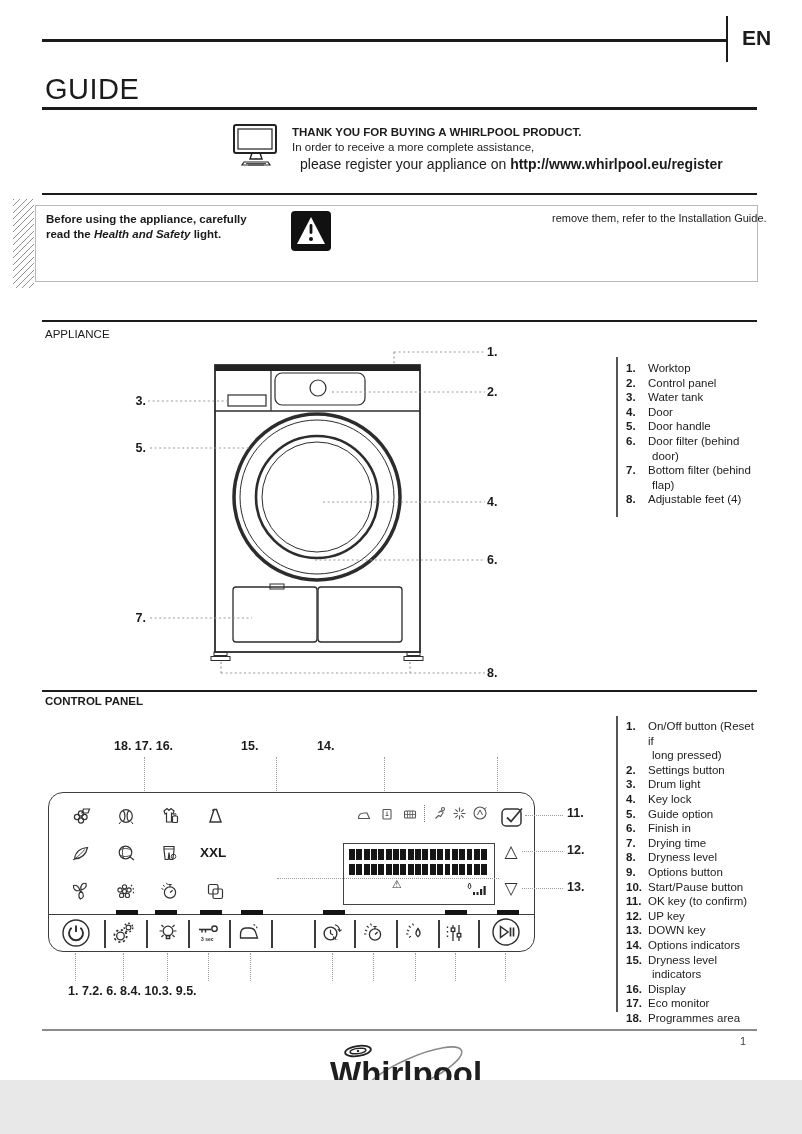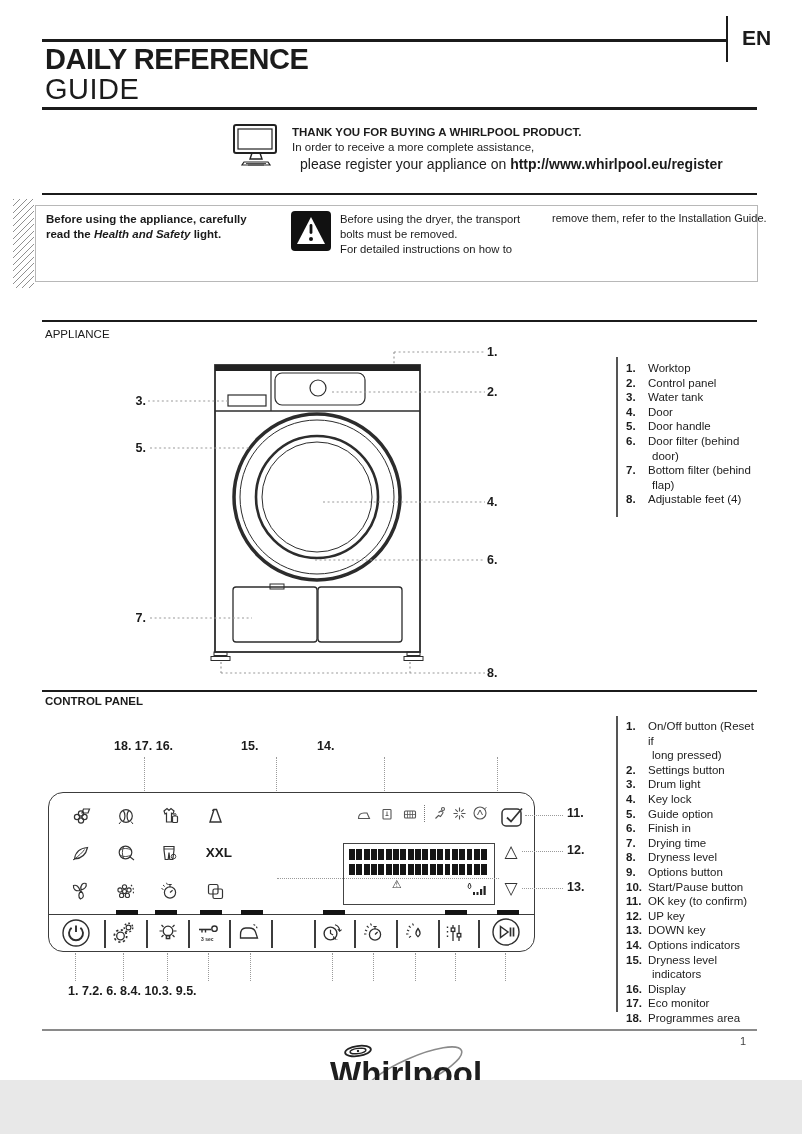--- a/index.html
+++ b/index.html
@@ -28,21 +28,20 @@
   .ic{position:absolute}
 </style>
 </head>
 <body>
 
 <div class="page">
 
   <div class="abs rule" style="left:42px;top:39px;width:685px;height:2.5px"></div>
   <div class="abs rule" style="left:726px;top:16px;width:2px;height:46px"></div>
   <div class="abs" style="left:742px;top:26px;font-size:21px;font-weight:800">EN</div>
-  <div class="abs h1" style="left:45px;top:44px;font-size:29px;line-height:30px">DAILY REFERENCE</div>
   <div class="abs" style="left:45px;top:74px;font-size:29px;line-height:30px;font-weight:400;letter-spacing:0.5px">GUIDE</div>
   <div class="abs rule" style="left:42px;top:107px;width:715px;height:2.5px"></div>
 
   <svg class="abs" style="left:232px;top:123px" width="48" height="44" viewBox="0 0 48 44">
     <g fill="none" stroke="#222" stroke-width="2">
       <rect x="2" y="2" width="42" height="28" rx="2"></rect>
       <rect x="6" y="6" width="34" height="20" stroke-width="1.2"></rect>
       <path d="M20 30l-2 6h12l-2-6" stroke-width="1.4"></path>
       <path d="M12 39h24l2 3H10z" stroke-width="1.2"></path>
       <path d="M14 40.5h20M16 42h16" stroke-width="0.8"></path>
@@ -56,24 +55,20 @@
 
   <div class="abs hatch" style="left:13px;top:199px;width:21px;height:89px"></div>
   <div class="abs" style="left:35px;top:205px;width:721px;height:75px;border:1px solid #b8b8b8"></div>
   <div class="abs" style="left:46px;top:212px;width:218px;font-size:11.5px;font-weight:bold;line-height:15px"><span>Before using the appliance, carefully read the </span><span style="font-style:italic">Health and Safety</span><span> light.</span></div>
   <svg class="abs" style="left:291px;top:211px" width="40" height="40" viewBox="0 0 40 40">
     <rect x="0" y="0" width="40" height="40" rx="4" fill="#111"></rect>
     <polygon points="20,6 34,33 6,33" fill="#fff"></polygon>
     <rect x="18.6" y="13" width="2.8" height="10" rx="1.4" fill="#111"></rect>
     <circle cx="20" cy="28" r="2" fill="#111"></circle>
   </svg>
-  <div class="abs" style="left:340px;top:212px;width:205px;font-size:11.3px;line-height:15px">
-    <div>Before using the dryer, the transport bolts must be removed.</div>
-    <div>For detailed instructions on how to</div>
-  </div>
   <div class="abs" style="left:552px;top:212px;font-size:11px;white-space:nowrap">remove them, refer to the Installation Guide.</div>
 
   <div class="abs rule" style="left:42px;top:320px;width:715px;height:1.5px"></div>
   <div class="abs" style="left:45px;top:328px;font-size:11.5px;font-weight:normal">APPLIANCE</div>
 
   <svg class="abs" style="left:40px;top:340px" width="470" height="355" viewBox="0 0 470 355">
     <g fill="none" stroke="#2c2c2c" stroke-width="1.8">
       <rect x="175" y="25" width="205" height="287"></rect>
       <rect x="175" y="25" width="205" height="6" fill="#222" stroke="none"></rect>
       <line x1="175" y1="71" x2="380" y2="71" stroke-width="1.4"></line>
@@ -211,21 +206,21 @@
           <path d="M16.5 16.5l4.5 3.5" stroke-width="1.1"></path>
         </g>
       </svg>
     <svg class="ic" style="left:107px;top:47px" width="26" height="26" viewBox="0 0 26 26">
         <g fill="none" stroke="#333" stroke-width="1.2">
           <path d="M8 6.5h10v3.5l-1.2 9.5h-3l-.8-7-.8 7h-3L8 10z"></path>
           <path d="M8 9h10" stroke-width="0.9"></path>
           <circle cx="17.5" cy="16.5" r="2.3" stroke-width="0.9"></circle>
         </g>
       </svg>
-    <div class="abs" style="left:151px;top:52px;width:32px;text-align:right;font-weight:bold;font-size:13.5px;font-stretch:condensed">XXL</div>
+    <div class="abs" style="left:151px;top:52px;width:32px;text-align:left;font-weight:bold;font-size:13.5px;font-stretch:condensed">XXL</div>
     <svg class="ic" style="left:19px;top:85px" width="26" height="26" viewBox="0 0 26 26">
         <g fill="none" stroke="#333" stroke-width="1.2">
           <path d="M13 12c-1-5 2-7.5 5-6.5 1 3-1 5.5-5 6.5z"></path>
           <path d="M13 13c3.5 3.5 3 7-0.5 8-2.5-2-2-5.5.5-8z"></path>
           <path d="M12 12.5c-4.5 1-7-1.5-6.5-5 3-1 5.5 1.5 6.5 5z"></path>
         </g>
       </svg>
     <svg class="ic" style="left:64px;top:85px" width="26" height="26" viewBox="0 0 26 26">
         <g fill="none" stroke="#333" stroke-width="1.1">
           <circle cx="11.5" cy="13.5" r="2"></circle>

